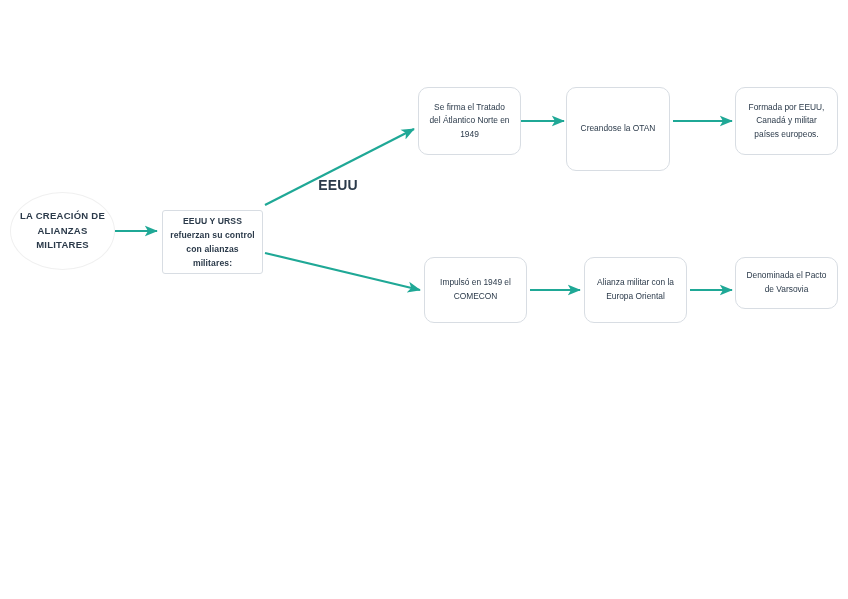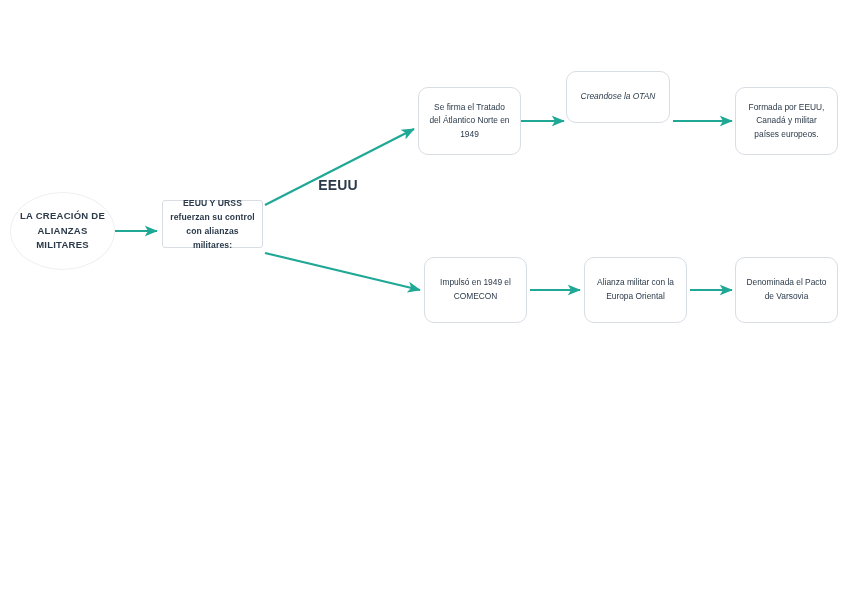--- a/index.html
+++ b/index.html
@@ -102,56 +102,56 @@
     <line x1="530" y1="290" x2="580" y2="290" stroke="#1fa896" stroke-width="2.2" marker-end="url(#arrowhead)"></line>
     <line x1="690" y1="290" x2="732" y2="290" stroke="#1fa896" stroke-width="2.2" marker-end="url(#arrowhead)"></line>
   </svg>
 
   <div class="node node-root" style="left:10px; top:192px; width:105px; height:78px;">
     <span class="node-inner">LA CREACIÓN DE
 ALIANZAS
 MILITARES</span>
   </div>
 
-  <div class="node node-hub" style="left:162px; top:200px; width:101px; height:48px;">
+  <div class="node node-hub" style="left:162px; top:210px; width:101px; height:64px;">
     <span class="node-inner">EEUU Y URSS
 refuerzan su control
 con alianzas
 militares:</span>
   </div>
 
   <div class="edge-label" style="left:300px; top:155px; width:76px;">
     <span>EEUU</span>
   </div>
 
 
   <div class="node node-box" style="left:418px; top:87px; width:103px; height:68px;">
     <span class="node-inner">Se firma el Tratado
 del Átlantico Norte en
 1949</span>
   </div>
 
-  <div class="node node-box" style="left:566px; top:71px; width:104px; height:52px;font-style:italic;">
+  <div class="node node-box" style="left:566px; top:87px; width:104px; height:84px;">
     <span class="node-inner">Creandose la OTAN</span>
   </div>
 
   <div class="node node-box" style="left:735px; top:87px; width:103px; height:68px;">
     <span class="node-inner">Formada por EEUU,
 Canadá y militar
 países europeos.</span>
   </div>
 
   <div class="node node-box" style="left:424px; top:257px; width:103px; height:66px;">
     <span class="node-inner">Impulsó en 1949 el
 COMECON</span>
   </div>
 
   <div class="node node-box" style="left:584px; top:257px; width:103px; height:66px;">
     <span class="node-inner">Alianza militar con la
 Europa Oriental</span>
   </div>
 
-  <div class="node node-box" style="left:735px; top:257px; width:103px; height:66px;text-align:center;">
+  <div class="node node-box" style="left:735px; top:257px; width:103px; height:52px;text-align:center;">
     <span class="node-inner">Denominada el Pacto
 de Varsovia</span>
   </div>
 
 </div>
 
 </body></html>

